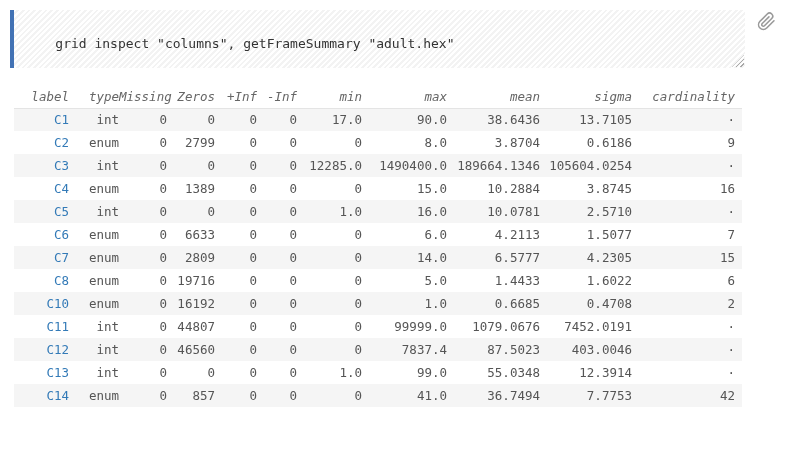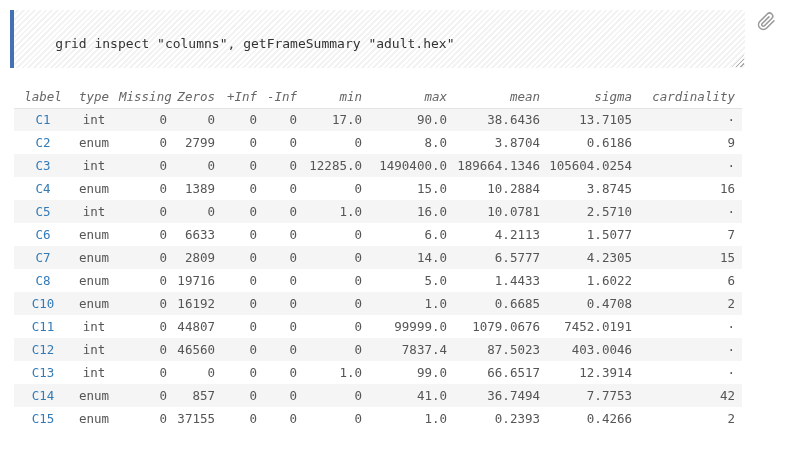--- a/index.html
+++ b/index.html
@@ -48,21 +48,21 @@
     color: var(--body-text, #555555);
   }
   .summary-table th {
     font-style: italic; font-weight: normal;
     color: var(--header-text, #666666);
     height: 23px; padding: 0;
     border-bottom: 1px solid #e4e4e4;
     white-space: nowrap;
   }
   .summary-table td { height: 23px; padding: 0; white-space: nowrap; }
-  .summary-table .l { text-align: center; }
+  .summary-table .l { text-align: right; }
   .summary-table .r { text-align: right; }
   .summary-table tbody tr:nth-child(odd) { background: var(--row-stripe, #f5f5f5); }
   .summary-table td:first-child, .summary-table th:first-child { padding-left: 3px; }
   .summary-table td:last-child,  .summary-table th:last-child  { padding-right: 7px; }
   .summary-table a { color: var(--link, #337ab7); text-decoration: none; cursor: pointer; }
 </style>
 </head>
 <body>
 
 <div class="flow-cell">
@@ -240,44 +240,31 @@
       </tr>
       <tr>
         <td class="l"><a href="#">C13</a></td>
         <td class="l">int</td>
         <td class="r">0</td>
         <td class="r">0</td>
         <td class="r">0</td>
         <td class="r">0</td>
         <td class="r">1.0</td>
         <td class="r">99.0</td>
-        <td class="r">66.6517</td>
+        <td class="r">55.0348</td>
         <td class="r">12.3914</td>
         <td class="r">·</td>
       </tr>
       <tr>
         <td class="l"><a href="#">C14</a></td>
         <td class="l">enum</td>
         <td class="r">0</td>
         <td class="r">857</td>
         <td class="r">0</td>
         <td class="r">0</td>
         <td class="r">0</td>
         <td class="r">41.0</td>
         <td class="r">36.7494</td>
         <td class="r">7.7753</td>
         <td class="r">42</td>
       </tr>
-      <tr>
-        <td class="l"><a href="#">C15</a></td>
-        <td class="l">enum</td>
-        <td class="r">0</td>
-        <td class="r">37155</td>
-        <td class="r">0</td>
-        <td class="r">0</td>
-        <td class="r">0</td>
-        <td class="r">1.0</td>
-        <td class="r">0.2393</td>
-        <td class="r">0.4266</td>
-        <td class="r">2</td>
-      </tr>
     </tbody>
 </table>
 
 </body></html>

